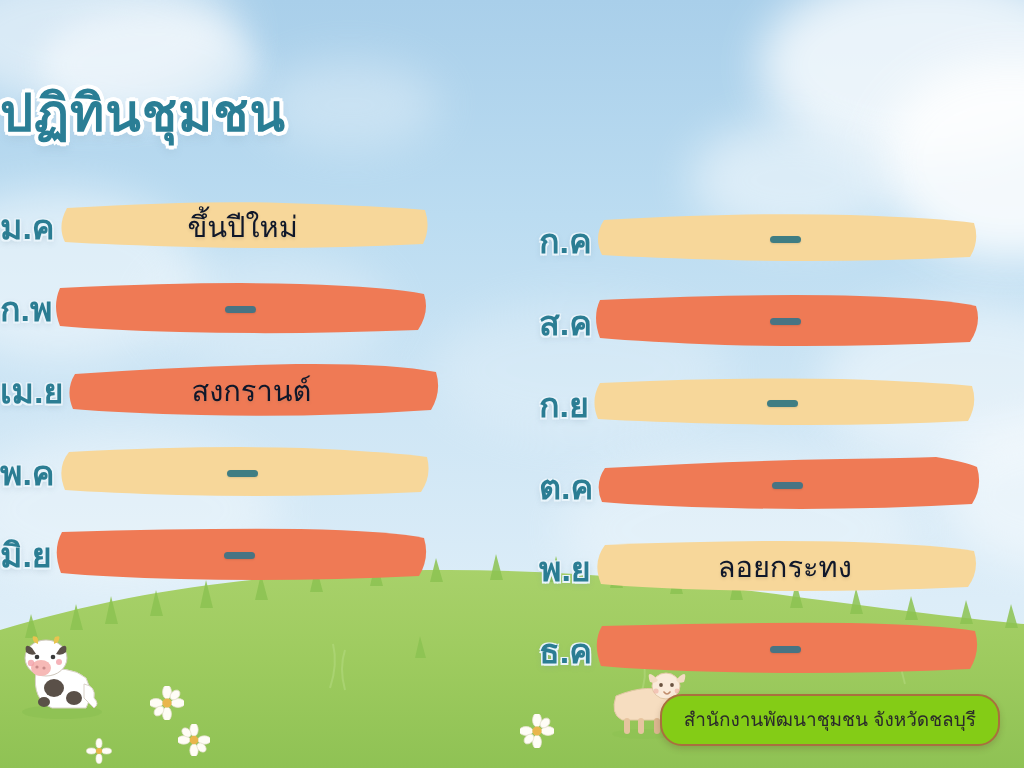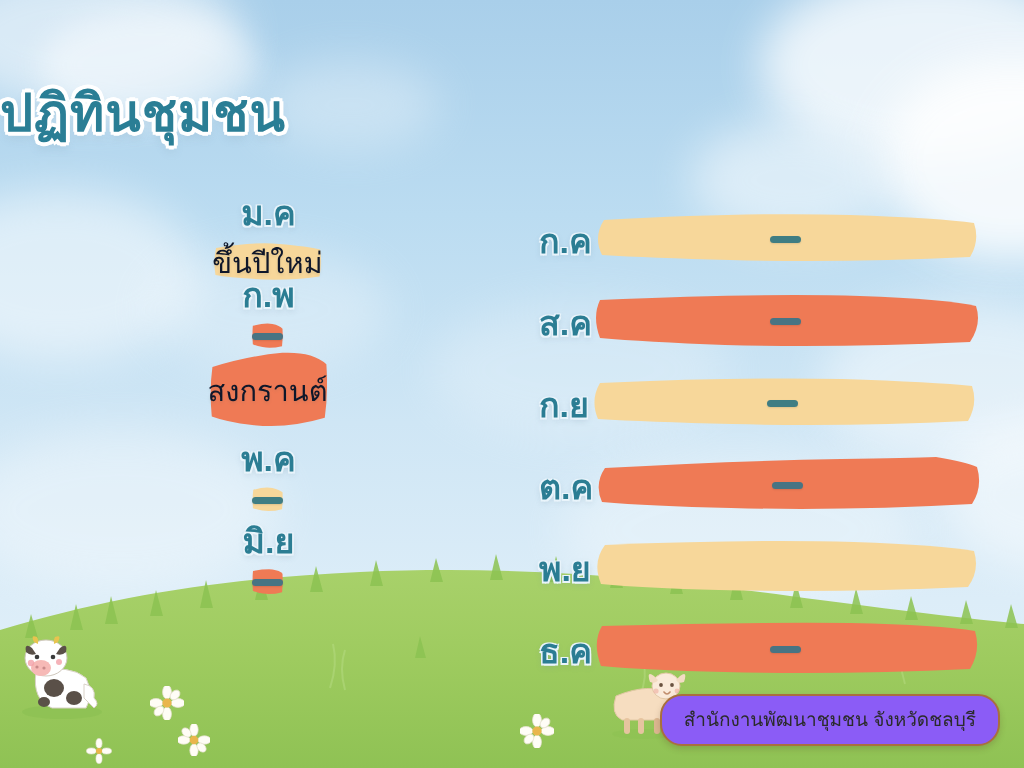--- a/index.html
+++ b/index.html
@@ -52,21 +52,21 @@
   
   .calendar{
     position:absolute;top:186px;left:0;width:1024px;height:500px;
     display:grid;grid-template-columns:497px 497px;column-gap:30px;
     padding:0 0 0 0;
   }
   .col{display:flex;flex-direction:column;}
   .row{
     position:relative;height:82px;display:flex;align-items:center;
   }
-  .col.left .row{padding-left:42px;flex-direction:column;}
+  .col.left .row{}
   .col.right .row{padding-left:12px;align-items:flex-end;}
   .month{
     flex:0 0 auto;
     font-size:34px;font-weight:bold;color:#2b7d93;
     white-space:nowrap;
     z-index:3;position:relative;
     text-shadow:
       -1.5px -1.5px 0 #e9f4fb, 1.5px -1.5px 0 #e9f4fb,
       -1.5px 1.5px 0 #e9f4fb, 1.5px 1.5px 0 #e9f4fb,
       0 3px 6px rgba(110,140,160,.30);
@@ -98,21 +98,21 @@
   }
   .bar.cream .dash{background:#3f7d83;}
 
   
   .col.left .bar{max-width:380px;}
   .col.right .bar{max-width:392px;}
 
   
   .badge{
     position:absolute;right:24px;bottom:22px;
-    background:#8b5cf6;
+    background:#84cc16;
     border:2px solid #a96f3e;
     border-radius:22px;
     padding:8px 22px 10px;
     font-size:19px;color:#2b2b2b;
     box-shadow:0 3px 6px rgba(80,60,30,.22);
     white-space:nowrap;
   }
 
   
   .cow{position:absolute;left:10px;bottom:48px;width:100px;height:92px;}
@@ -212,20 +212,21 @@
             <svg viewBox="0 0 380 58" preserveAspectRatio="none">
                 <path d="M10,8 Q160,1 250,4 Q340,7 374,14 Q380,32 368,50 Q240,55 130,52 Q55,50 10,46 Q2,26 10,8 Z" fill="#ef7a55"></path>
               </svg>
           </span>
           <span class="dash"></span>
         </span>
       </div>
 
 
       <div class="row">
+        <span class="month">เม.ย</span>
         <span class="bar orange">
           <span class="blob">
             <svg viewBox="0 0 380 58" preserveAspectRatio="none">
                 <path d="M14,12 Q130,4 235,2 Q330,1 375,10 Q381,30 370,48 Q250,56 140,53 Q60,51 12,47 Q4,28 14,12 Z" fill="#ef7a55"></path>
               </svg>
           </span>
           <span class="evt">สงกรานต์</span>
         </span>
       </div>
 
@@ -306,20 +307,21 @@
       </div>
 
       <div class="row">
         <span class="month">พ.ย</span>
         <span class="bar cream">
           <span class="blob">
             <svg viewBox="0 0 392 58" preserveAspectRatio="none">
                 <path d="M16,7 Q160,1 265,4 Q352,7 385,13 Q391,32 379,49 Q250,55 130,52 Q55,50 12,46 Q3,24 16,7 Z" fill="#f7d79a"></path>
               </svg>
           </span>
+          <span class="evt">ลอยกระทง</span>
         </span>
       </div>
 
       <div class="row">
         <span class="month">ธ.ค</span>
         <span class="bar orange">
           <span class="blob">
             <svg viewBox="0 0 392 58" preserveAspectRatio="none">
                 <path d="M12,6 Q155,2 260,3 Q350,5 385,11 Q391,31 380,49 Q252,55 135,52 Q55,50 11,46 Q2,23 12,6 Z" fill="#ef7a55"></path>
               </svg>

